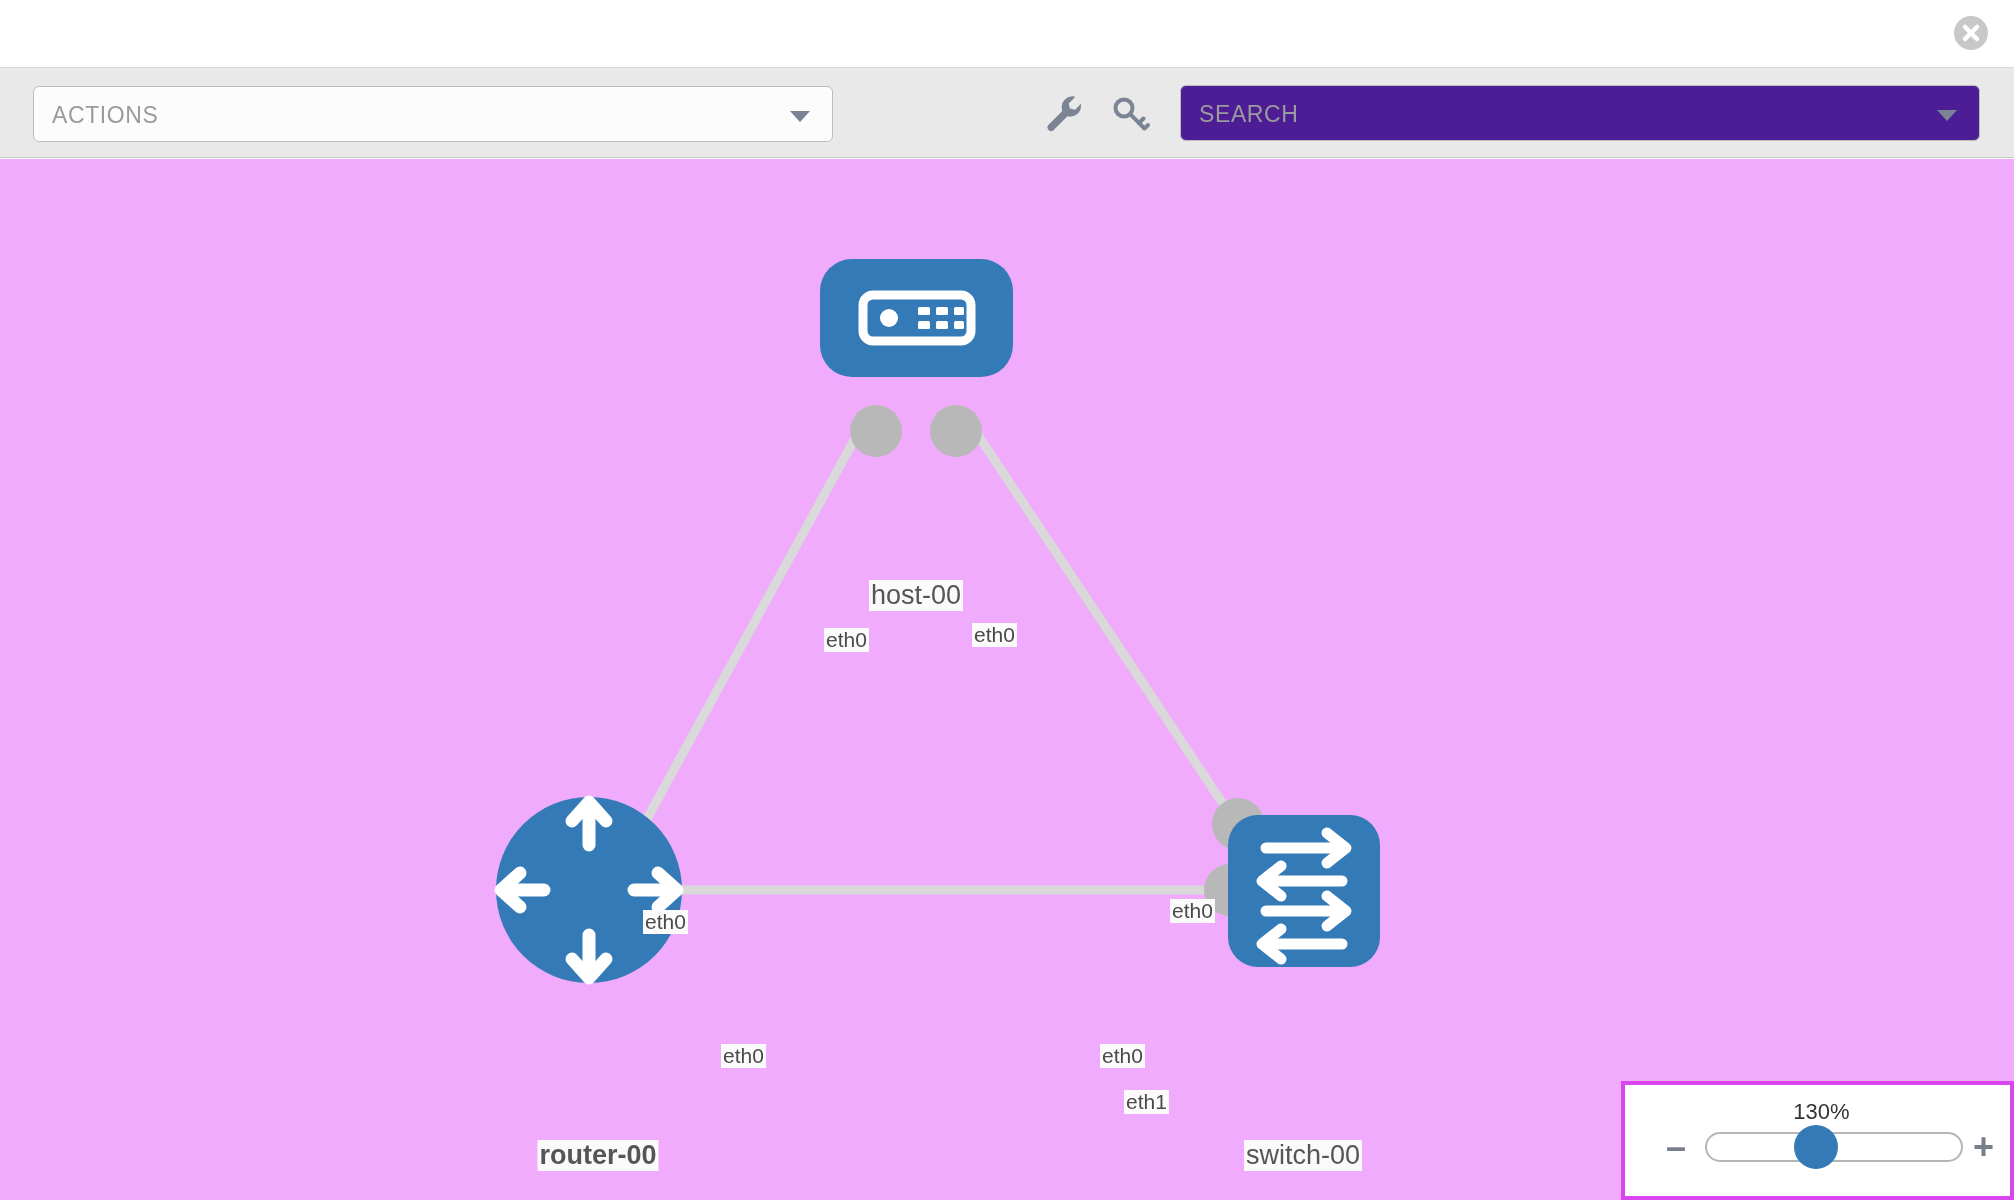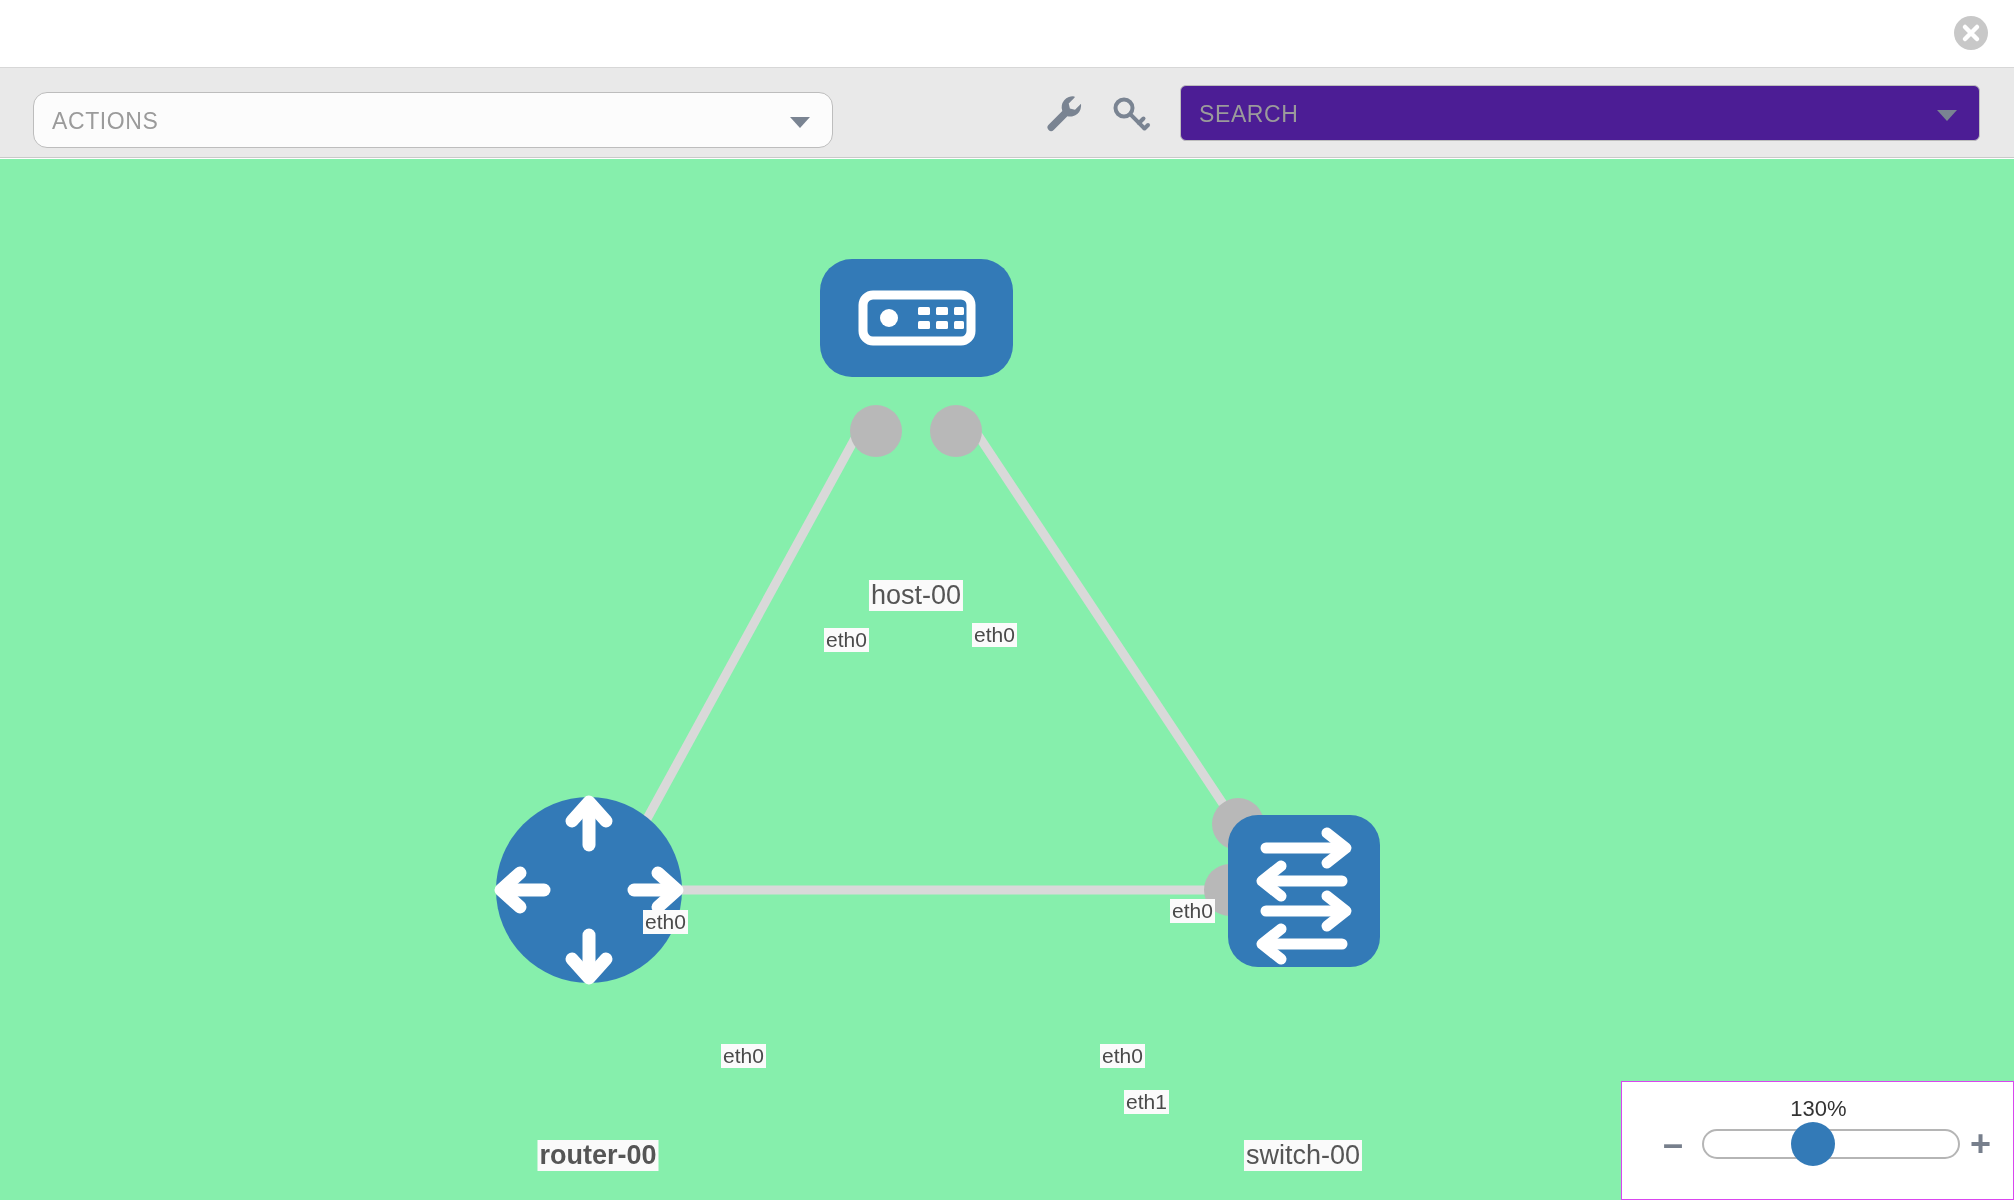--- a/index.html
+++ b/index.html
@@ -44,25 +44,25 @@
   
   .toolbar {
     position: absolute;
     left: 0; top: 68px;
     width: 2014px; height: 90px;
     background: #e9e9e9;
     border-bottom: 1px solid #c9c9c9;
   }
   .actions-select {
     position: absolute;
-    left: 33px; top: 24px;
+    left: 33px; top: 18px;
     width: 800px; height: 56px;
     background: #fcfcfc;
     border: 1px solid #bdbdbd;
-    border-radius: 14px;
+    border-radius: 6px;
   }
   .actions-select .label {
     position: absolute;
     left: 18px; top: 15px;
     font-size: 23px;
     color: #9b9b9b;
     letter-spacing: 0.6px;
   }
   .caret {
     position: absolute;
@@ -96,21 +96,21 @@
     font-size: 23px;
     color: #9b9b9b;
     letter-spacing: 0.6px;
   }
 
   
   .canvas {
     position: absolute;
     left: 0; top: 159px;
     width: 2014px; height: 1041px;
-    background: #86efac;
+    background: #f0abfc;
     overflow: hidden;
   }
   .topology-svg {
     position: absolute;
     left: 0; top: 0;
     width: 2014px; height: 1041px;
   }
 
   .node-label {
     position: absolute;
@@ -130,21 +130,21 @@
     padding: 0 2px;
     margin-top: 16px;
   }
 
   
   .zoom-panel {
     position: absolute;
     left: 1621px; top: 1081px;
     width: 393px; height: 119px;
     background: #ffffff;
-    border: 1px solid #d946ef;
+    border: 4px solid #d946ef;
   }
   .zoom-value {
     position: absolute;
     left: 0; top: 14px;
     width: 393px;
     text-align: center;
     font-size: 22px;
     color: #333333;
   }
   .zoom-minus, .zoom-plus {

